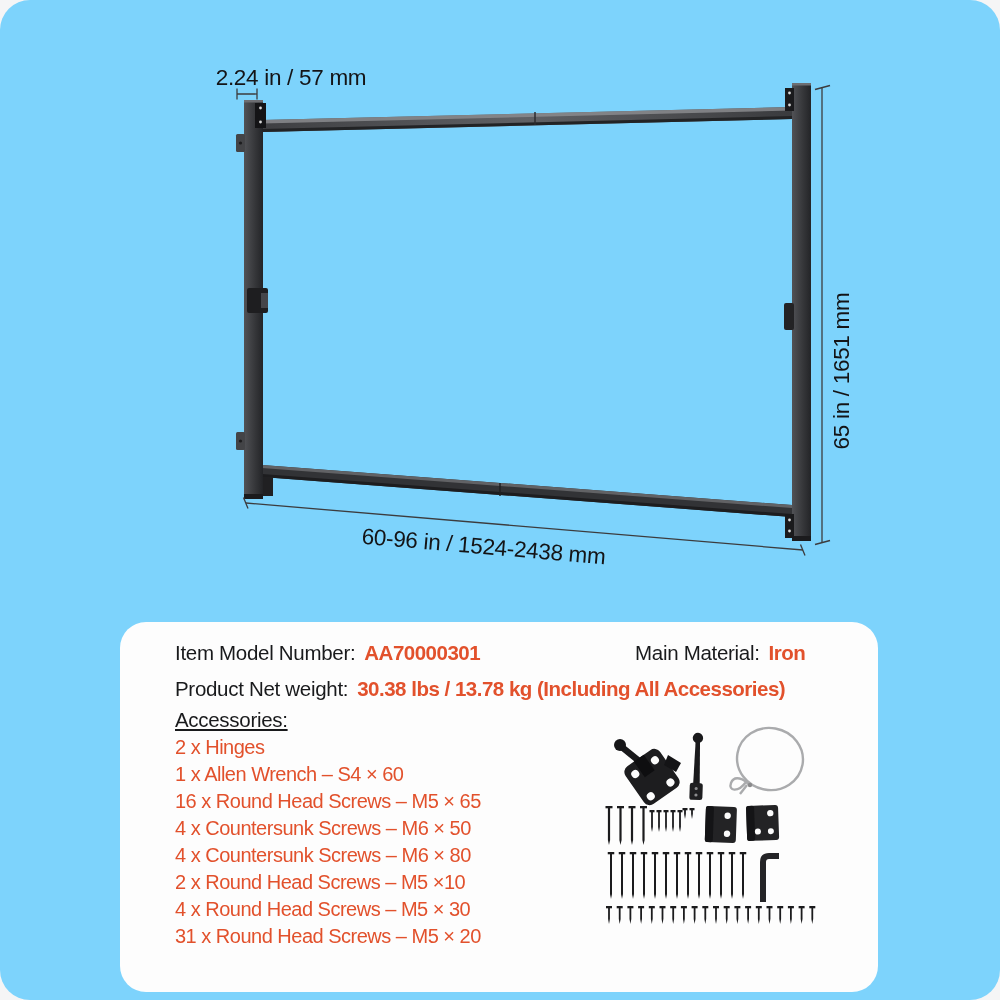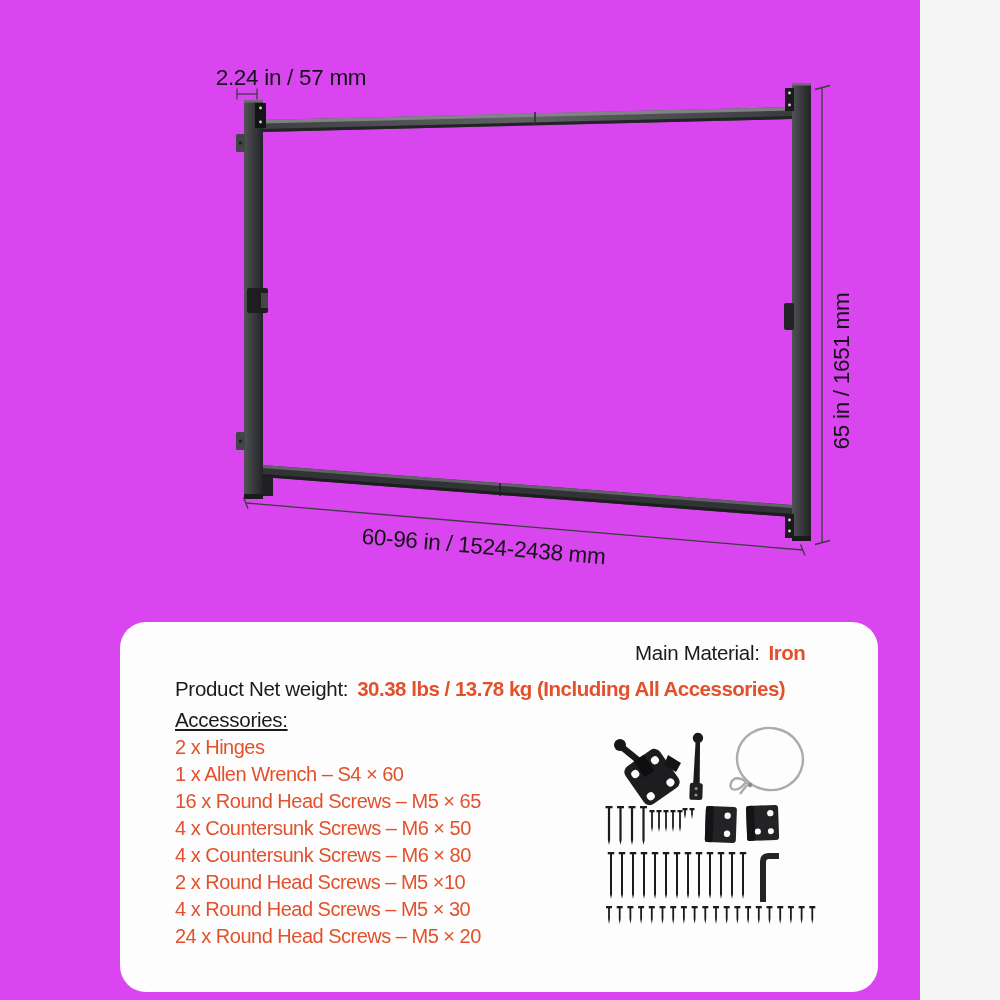--- a/index.html
+++ b/index.html
@@ -1,17 +1,17 @@
 <!DOCTYPE html>
 <html><head>
 <meta charset="utf-8">
 <style>
   html,body{margin:0;padding:0;}
   body{width:1000px;height:1000px;background:#f5f5f6;font-family:"Liberation Sans",sans-serif;}
-  .page{position:relative;width:920px;height:1000px;overflow:hidden;background:#d946ef;}
+  .page{position:relative;width:1000px;height:1000px;overflow:hidden;background:#7dd3fc;border-radius:30px;}
   #diagram{position:absolute;left:0;top:0;}
   .dim-text{font-family:"Liberation Sans",sans-serif;font-size:22.5px;fill:#141416;letter-spacing:-0.3px;}
   .panel{position:absolute;left:120px;top:622px;width:758px;height:370px;background:#fdfdfd;border-radius:26px;}
   .spec-row{position:absolute;white-space:nowrap;font-size:20.5px;color:#191a1c;letter-spacing:-0.3px;line-height:23px;}
   .spec-label{color:#191a1c;font-weight:normal;}
   .spec-value{color:#e2512c;font-weight:bold;letter-spacing:-0.5px;margin-left:9px;}
   #row1-left{left:55px;top:19px;}
   #row1-right{left:515px;top:19px;}
   #row2{left:55px;top:55px;}
   #row3{left:55px;top:86px;text-decoration:underline;}
@@ -97,20 +97,23 @@
     <g stroke="#3c3c3e" stroke-width="1.3">
       <line x1="246" y1="503" x2="803" y2="550"></line>
       <line x1="243.5" y1="497.5" x2="248" y2="508.5"></line>
       <line x1="800.5" y1="544.5" x2="805" y2="555.5"></line>
     </g>
     <text class="dim-text" transform="translate(483,554) rotate(4.85)" text-anchor="middle">60-96 in / 1524-2438 mm</text>
   </svg>
 
   <div class="panel">
 
+    <div class="spec-row" id="row1-left">
+      <span class="spec-label">Item Model Number:</span><span class="spec-value">AA70000301</span>
+    </div>
 
     <div class="spec-row" id="row1-right">
       <span class="spec-label">Main Material:</span><span class="spec-value">Iron</span>
     </div>
 
     <div class="spec-row" id="row2">
       <span class="spec-label">Product Net weight:</span><span class="spec-value">30.38 lbs / 13.78 kg (Including All Accessories)</span>
     </div>
 
     <div class="spec-row" id="row3">
@@ -118,21 +121,21 @@
     </div>
 
     <div id="acc-list">
         <div class="acc-line">2 x Hinges</div>
         <div class="acc-line">1 x Allen Wrench – S4 × 60</div>
         <div class="acc-line">16 x Round Head Screws – M5 × 65</div>
         <div class="acc-line">4 x Countersunk Screws – M6 × 50</div>
         <div class="acc-line">4 x Countersunk Screws – M6 × 80</div>
         <div class="acc-line">2 x Round Head Screws – M5 ×10</div>
         <div class="acc-line">4 x Round Head Screws – M5 × 30</div>
-        <div class="acc-line">24 x Round Head Screws – M5 × 20</div>
+        <div class="acc-line">31 x Round Head Screws – M5 × 20</div>
       </div>
 
     <svg id="kit" width="260" height="225" viewBox="0 0 260 225">
 
       <g transform="translate(52,62)">
         <path d="M-8,-12 L-29,-29" stroke="#19191b" stroke-width="6.5" stroke-linecap="round"></path>
         <circle cx="-32" cy="-32" r="6" fill="#161618"></circle>
         <g transform="rotate(-35)">
           <rect x="-21" y="-23" width="42" height="46" rx="7" fill="#1d1d1f"></rect>
           <rect x="-6" y="-23" width="12" height="19" fill="#0e0e10"></rect>

